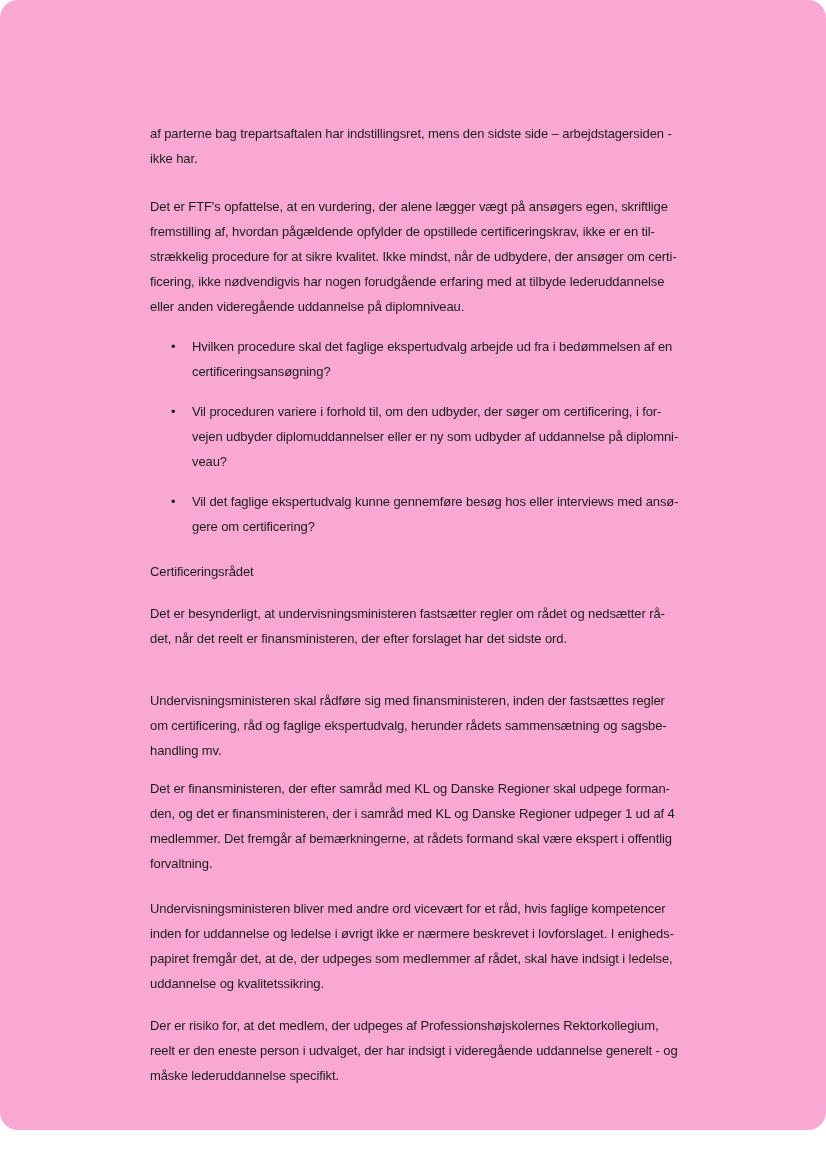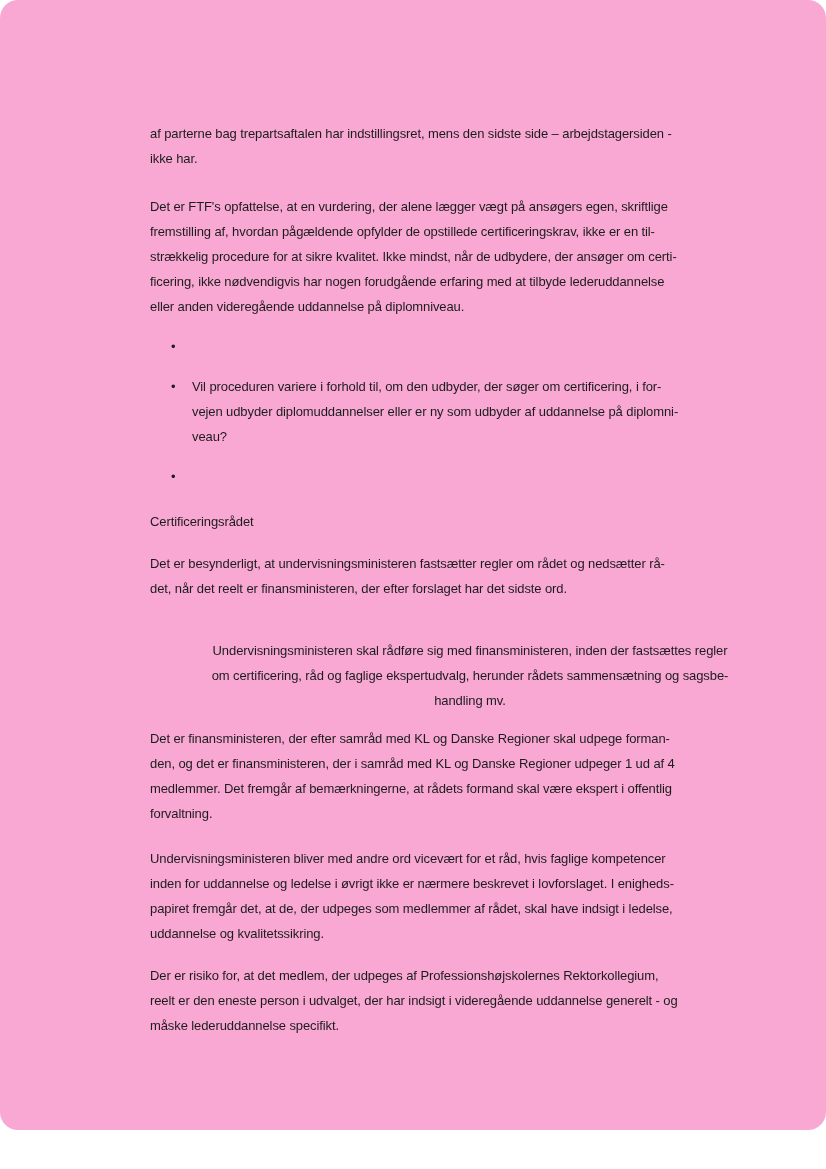--- a/index.html
+++ b/index.html
@@ -26,21 +26,21 @@
   .para {
     margin: 0;
     font-size: 13px;
     line-height: 25px;
     letter-spacing: -0.1px;
     white-space: pre-line;
   }
   .para.p1 { margin-bottom: 23px; }
   .para.p2 { margin-bottom: 15px; }
   .para.p3 { margin-bottom: 37px; }
-  .para.p4 { margin-bottom: 13px; text-align: center; }
+  .para.p4 { margin-bottom: 13px; }
   .para.p5 { margin-bottom: 20px; }
   .para.p6 { margin-bottom: 17px; }
   .para.p7 { margin-bottom: 0; }
   .bullets {
     list-style: none;
     margin: 0 0 0 21px;
     padding: 0;
   }
   .bullet {
     display: flex;
@@ -87,29 +87,33 @@
 
     <p class="para p2">Det er FTF's opfattelse, at en vurdering, der alene lægger vægt på ansøgers egen, skriftlige
 fremstilling af, hvordan pågældende opfylder de opstillede certificeringskrav, ikke er en til-
 strækkelig procedure for at sikre kvalitet. Ikke mindst, når de udbydere, der ansøger om certi-
 ficering, ikke nødvendigvis har nogen forudgående erfaring med at tilbyde lederuddannelse
 eller anden videregående uddannelse på diplomniveau.</p>
 
     <ul class="bullets">
       <li class="bullet">
         <span class="marker">•</span>
+        <span class="bullet-text">Hvilken procedure skal det faglige ekspertudvalg arbejde ud fra i bedømmelsen af en
+certificeringsansøgning?</span>
       </li>
       <li class="bullet">
         <span class="marker">•</span>
         <span class="bullet-text">Vil proceduren variere i forhold til, om den udbyder, der søger om certificering, i for-
 vejen udbyder diplomuddannelser eller er ny som udbyder af uddannelse på diplomni-
 veau?</span>
       </li>
       <li class="bullet last">
         <span class="marker">•</span>
+        <span class="bullet-text">Vil det faglige ekspertudvalg kunne gennemføre besøg hos eller interviews med ansø-
+gere om certificering?</span>
       </li>
     </ul>
 
     <h2 class="heading">Certificeringsrådet</h2>
 
     <p class="para p3">Det er besynderligt, at undervisningsministeren fastsætter regler om rådet og nedsætter rå-
 det, når det reelt er finansministeren, der efter forslaget har det sidste ord.</p>
 
     <p class="para p4">Undervisningsministeren skal rådføre sig med finansministeren, inden der fastsættes regler
 om certificering, råd og faglige ekspertudvalg, herunder rådets sammensætning og sagsbe-

